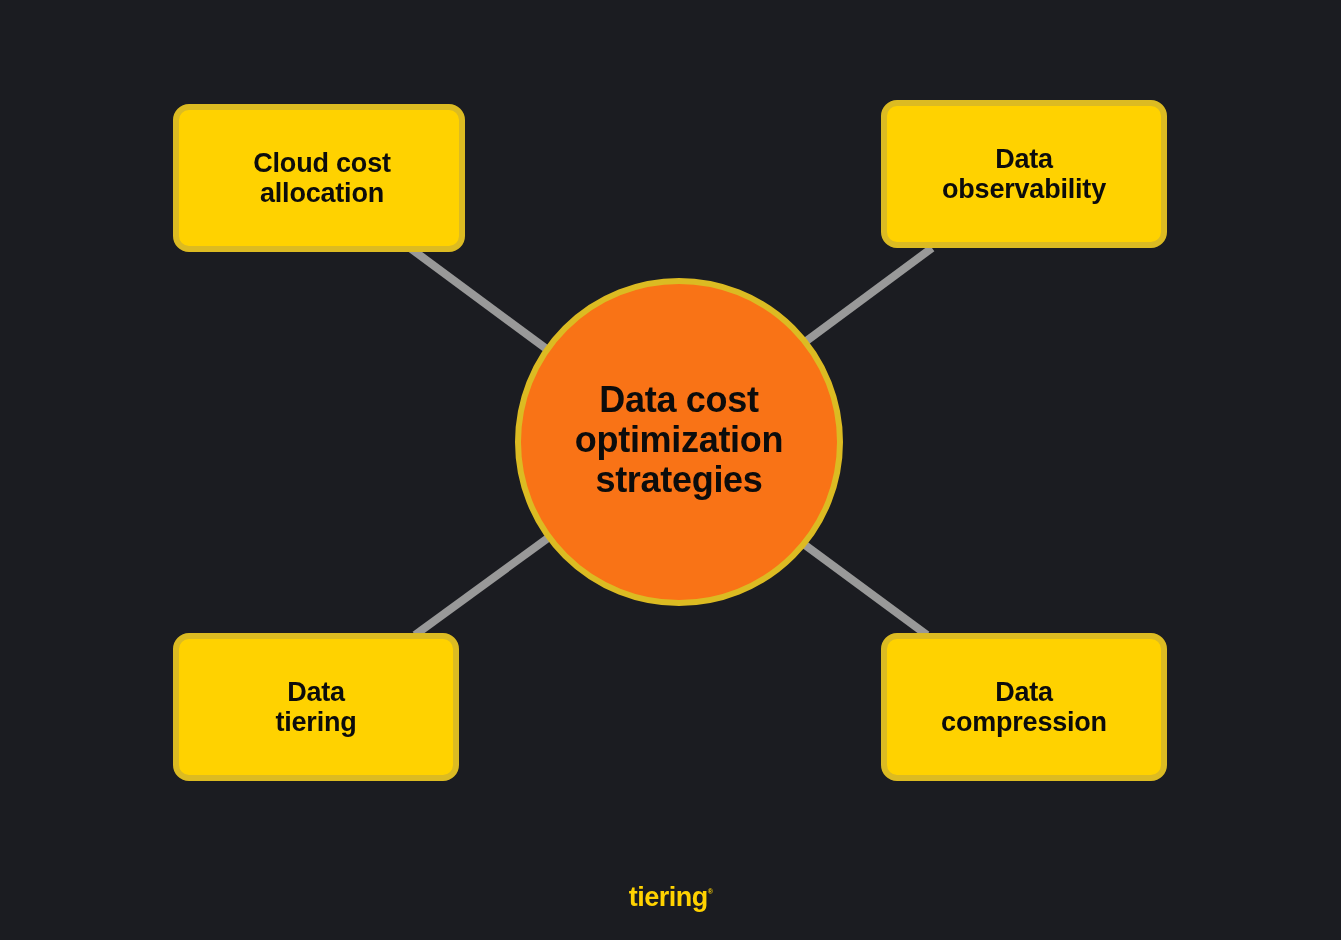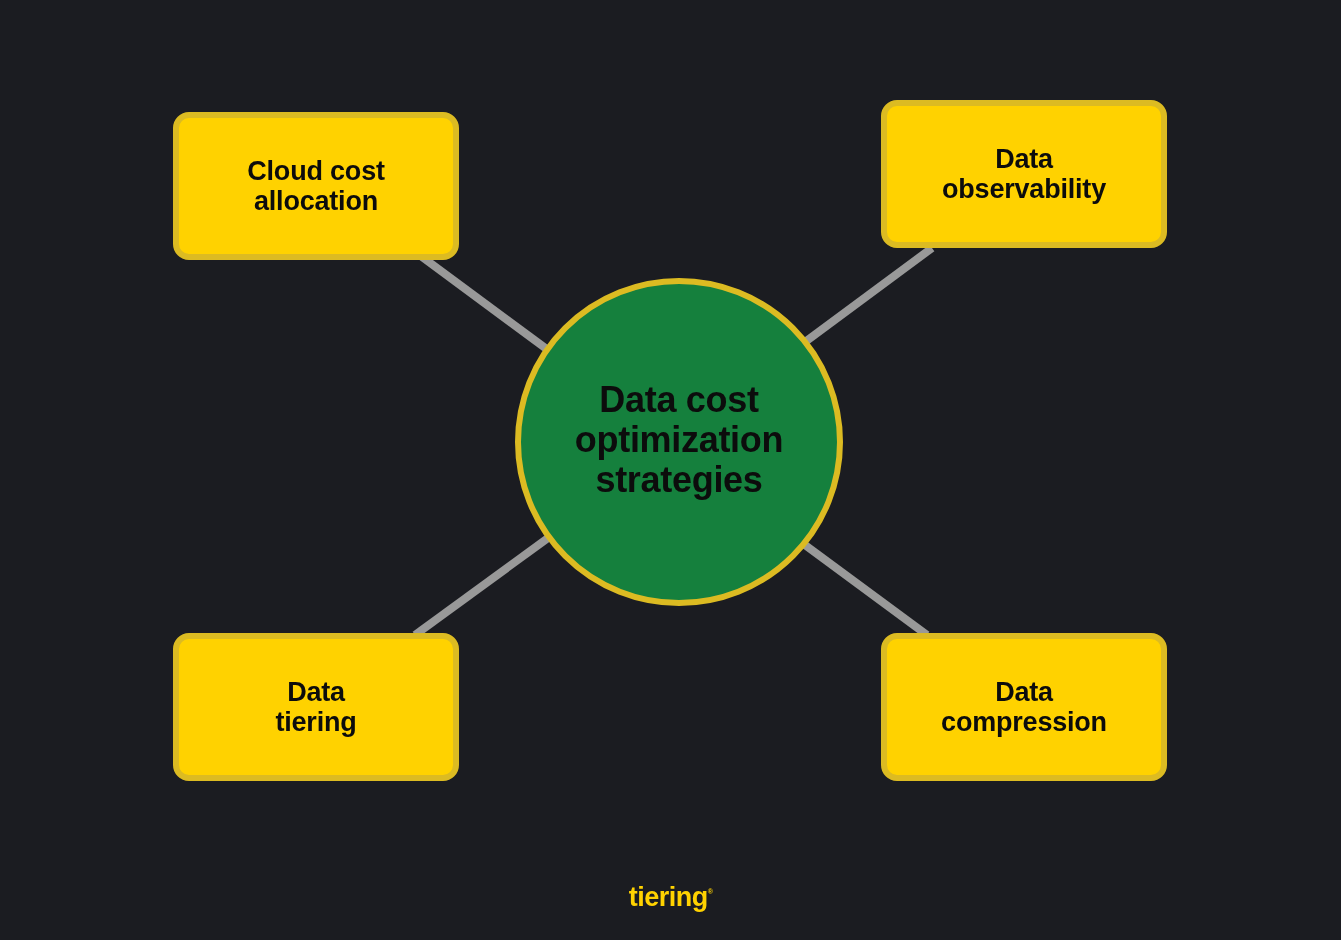--- a/index.html
+++ b/index.html
@@ -27,21 +27,21 @@
       line-height: 30px;
       color: #0c0c0c;
       white-space: pre-line;
       letter-spacing: -0.2px;
     }
     .center {
       position: absolute;
       left: 515px; top: 278px;
       width: 316px; height: 316px;
       border-radius: 50%;
-      background: #15803d;
+      background: #f97316;
       border: 6px solid #dcbb22;
       display: flex; align-items: center; justify-content: center;
       text-align: center;
     }
     .center span {
       font-weight: 700;
       font-size: 36px;
       line-height: 40px;
       color: #0c0c0c;
       white-space: pre-line;
@@ -61,21 +61,21 @@
 </head>
 <body>
 
 <svg class="connectors" viewBox="0 0 1341 940">
   <line x1="410" y1="248" x2="548" y2="350" stroke="#999999" stroke-width="8"></line>
   <line x1="932" y1="248" x2="805" y2="342" stroke="#999999" stroke-width="8"></line>
   <line x1="415" y1="635" x2="548" y2="538" stroke="#999999" stroke-width="8"></line>
   <line x1="927" y1="635" x2="805" y2="545" stroke="#999999" stroke-width="8"></line>
 </svg>
 
-<div class="box" style="left:173px; top:112px;">
+<div class="box" style="left:173px; top:104px;padding-left:6px;">
   <span>Cloud cost
 allocation</span>
 </div>
 
 <div class="box" style="left:881px; top:100px;">
   <span>Data
 observability</span>
 </div>
 
 <div class="box" style="left:173px; top:633px;">

